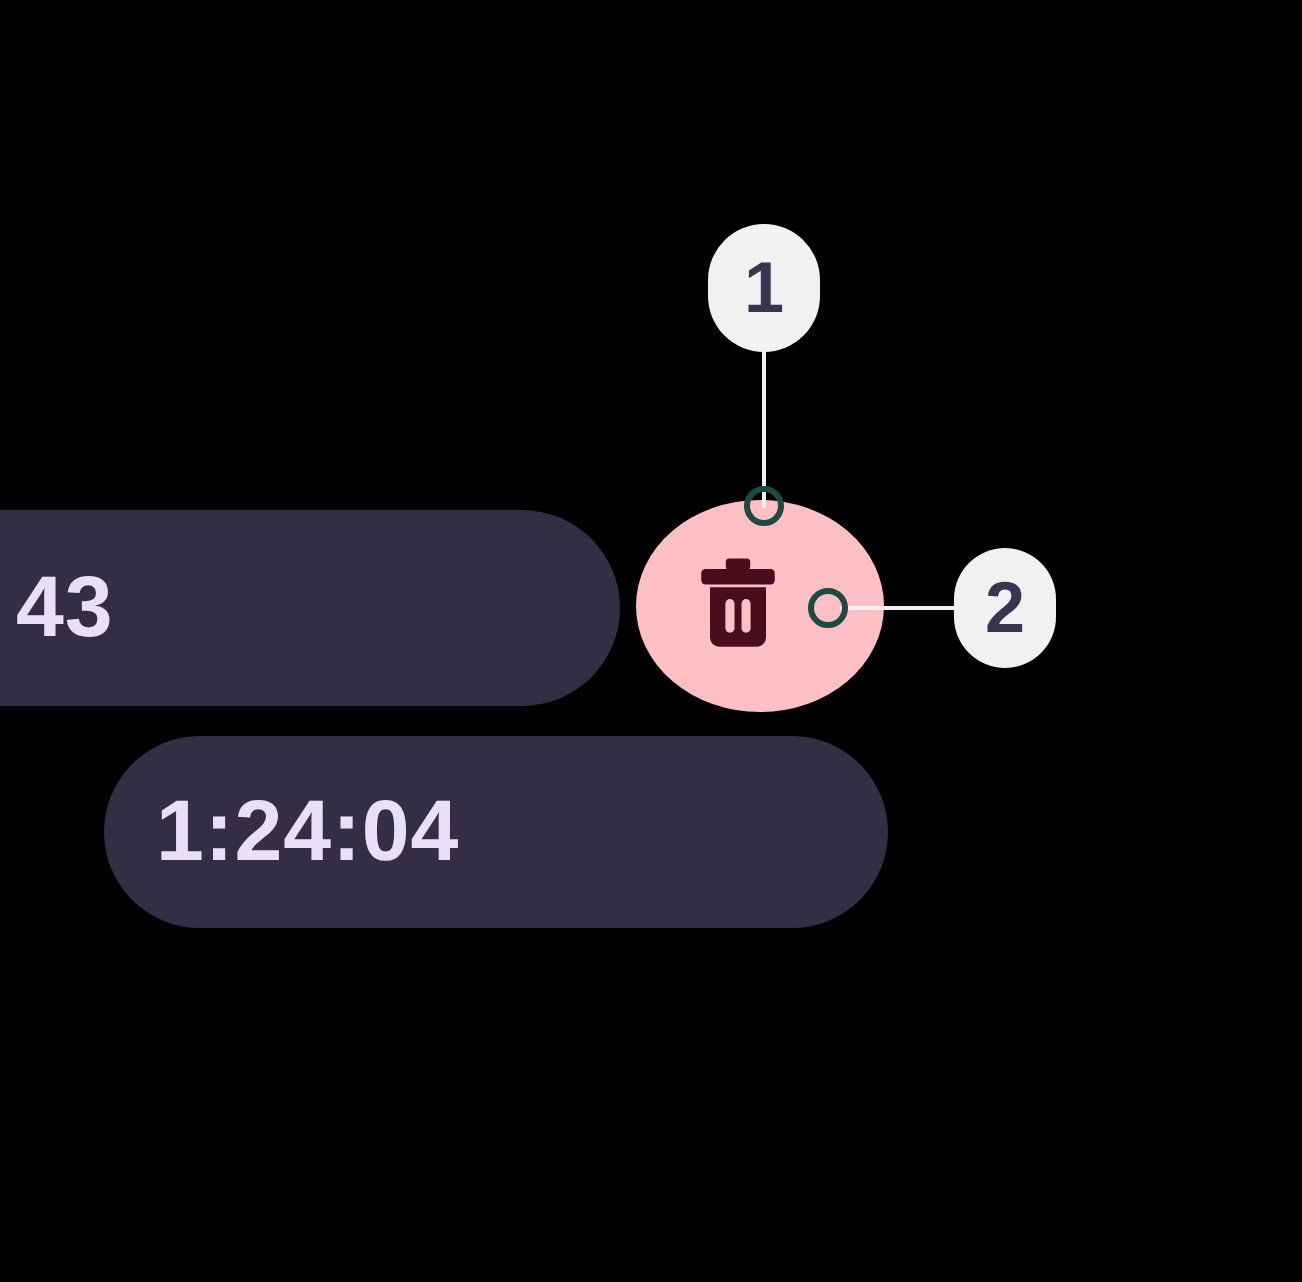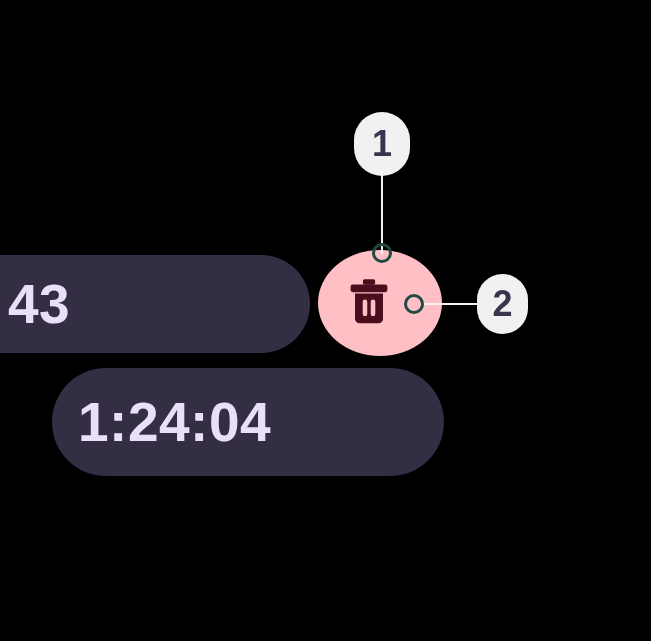--- a/index.html
+++ b/index.html
@@ -25,39 +25,39 @@
   .pill {
     position: absolute;
     background: #332E44;
     border-radius: 60px;
     display: flex;
     align-items: center;
     box-sizing: border-box;
   }
   .pill-label {
     color: #E9DFF9;
-    font-size: 55px;
+    font-size: 43px;
     font-weight: bold;
     letter-spacing: 0.5px;
     white-space: nowrap;
     line-height: 1;
   }
 
   #pill-count {
     left: -112px;
     top: 255px;
     width: 422px;
     height: 98px;
     padding-left: 120px;
   }
   #pill-duration {
     left: 52px;
     top: 368px;
     width: 392px;
-    height: 108px;
+    height: 96px;
     padding-left: 26px;
   }
 
   
   #action-bubble {
     position: absolute;
     left: 318px;
     top: 250px;
     width: 124px;
     height: 106px;

